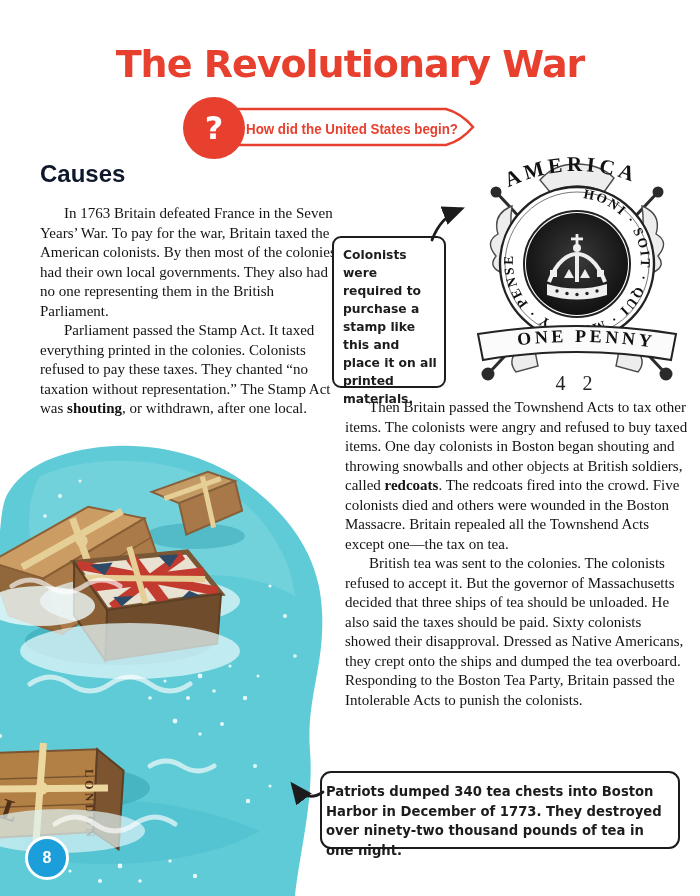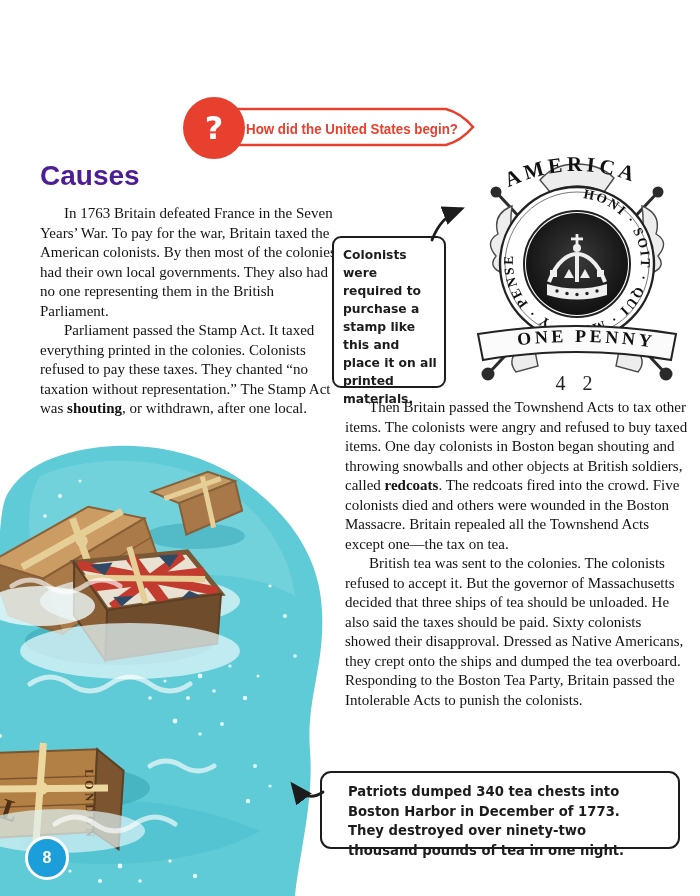--- a/index.html
+++ b/index.html
@@ -4,48 +4,49 @@
 <style>
   html,body{margin:0;padding:0;background:#ffffff;}
   #page{position:relative;width:700px;height:896px;background:#ffffff;overflow:hidden;
         font-family:"Liberation Serif",serif;color:#131313;}
 
   .title{position:absolute;top:42px;left:0;width:700px;text-align:center;
          font-family:"DejaVu Sans",sans-serif;font-weight:bold;font-size:38px;
          letter-spacing:-1px;color:#e8402f;}
 
   .causes{position:absolute;top:160px;left:40px;
-          font-family:"Liberation Sans",sans-serif;font-weight:bold;font-size:28px;
-          color:#4c1d95;}
+          font-family:"Liberation Sans",sans-serif;font-weight:bold;font-size:24px;
+          color:#0f172a;}
 
   .col{position:absolute;font-size:15px;line-height:19.5px;text-align:left;}
   .col p{margin:0;text-indent:24px;}
   #left-col{top:204px;left:40px;width:306px;}
   #right-col{top:398px;left:345px;width:343px;}
 
   .callout{position:absolute;background:#fff;border:2px solid #1c1c1c;
            font-family:"DejaVu Sans",sans-serif;font-weight:bold;color:#1c1c1c;}
   #callout-stamp{top:236px;left:332px;width:114px;height:152px;border-radius:9px;
                  font-size:12.3px;line-height:18px;padding:8px 5px 0 9px;box-sizing:border-box;}
   #callout-tea{top:771px;left:320px;width:360px;height:78px;border-radius:11px;
-               font-size:13.2px;line-height:19.5px;padding:9px 26px;box-sizing:border-box;}
+               font-size:13.2px;line-height:19.5px;padding:9px 4px;box-sizing:border-box;}
 
   .abs{position:absolute;}
 
   #page-badge{position:absolute;top:836px;left:25px;width:38px;height:38px;border-radius:50%;
               background:#1b9ed9;border:3px solid #ffffff;box-sizing:content-box;
               display:flex;align-items:center;justify-content:center;
               font-family:"Liberation Sans",sans-serif;font-weight:bold;font-size:16px;color:#fff;
               z-index:5;}
 </style>
 </head>
 <body>
 
 <div id="page">
 
+  <div class="title">The Revolutionary War</div>
 
   <svg class="abs" style="top:96px;left:180px;" width="312" height="66" viewBox="0 0 312 66">
     <path d="M 44,13 H 266 Q 281,17 293,31 Q 281,45 266,49 H 44 Q 36,49 36,41 V 21 Q 36,13 44,13 Z" fill="#ffffff" stroke="#e8402f" stroke-width="2.6"></path>
     <circle cx="34" cy="32" r="31" fill="#e8402f"></circle>
     <text x="34" y="43" text-anchor="middle" font-family="DejaVu Sans, sans-serif" font-weight="bold" font-size="32" fill="#ffffff">?</text>
     <text x="172" y="37.5" text-anchor="middle" font-family="Liberation Sans, sans-serif" font-weight="bold" font-size="15.5" fill="#e8402f" textLength="212" lengthAdjust="spacingAndGlyphs">How did the United States begin?</text>
   </svg>
 
   <div class="causes">Causes</div>
 

